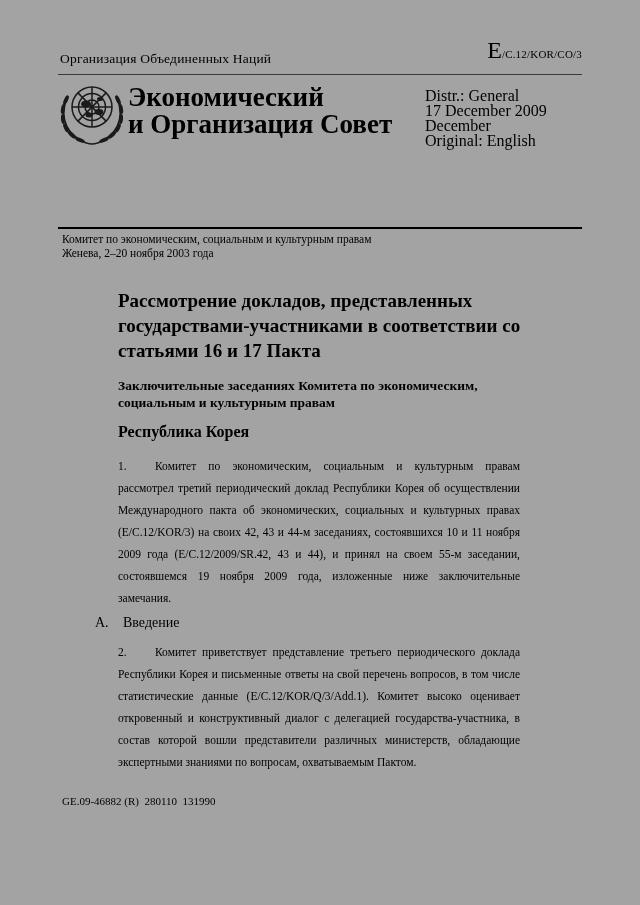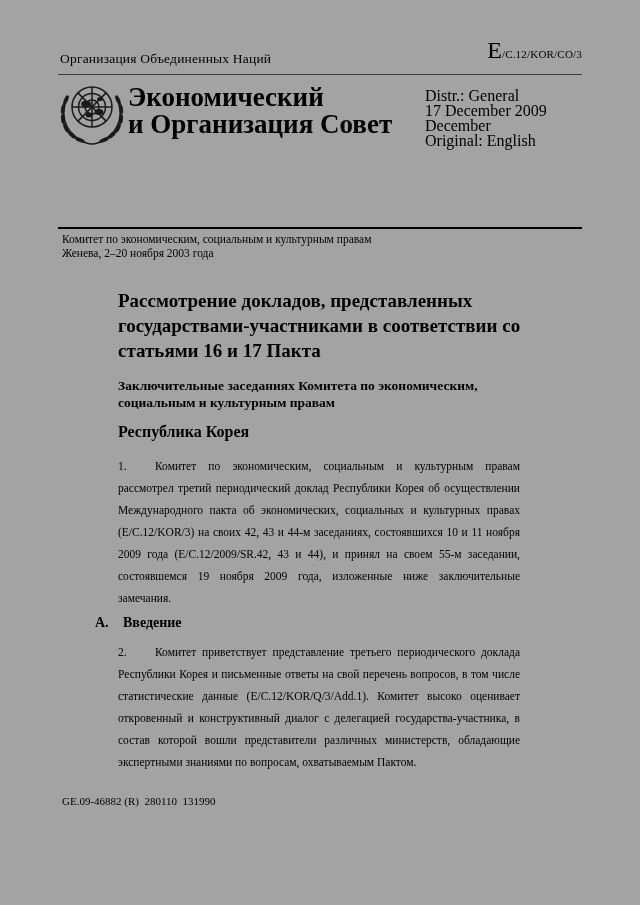--- a/index.html
+++ b/index.html
@@ -55,21 +55,21 @@
     margin: 0 0 13px 0;
   }
   .para {
     font-size: 11.5px; line-height: 22px; text-align: justify;
     margin: 0 0 5px 0;
     hyphens: auto; -webkit-hyphens: auto;
   }
   .pnum { display: inline-block; width: 37px; }
   .section-heading {
     margin: 4px 0 9px -23px;
-    font-size: 14px; font-weight: bold; line-height: 18px;
+    font-size: 14px; font-weight: normal; line-height: 18px;
   }
   .sletter { display: inline-block; width: 28px; }
   .footer {
     position: absolute; left: 62px; top: 795px;
     font-size: 11px; white-space: pre;
   }
 </style>
 </head>
 <body>
 

